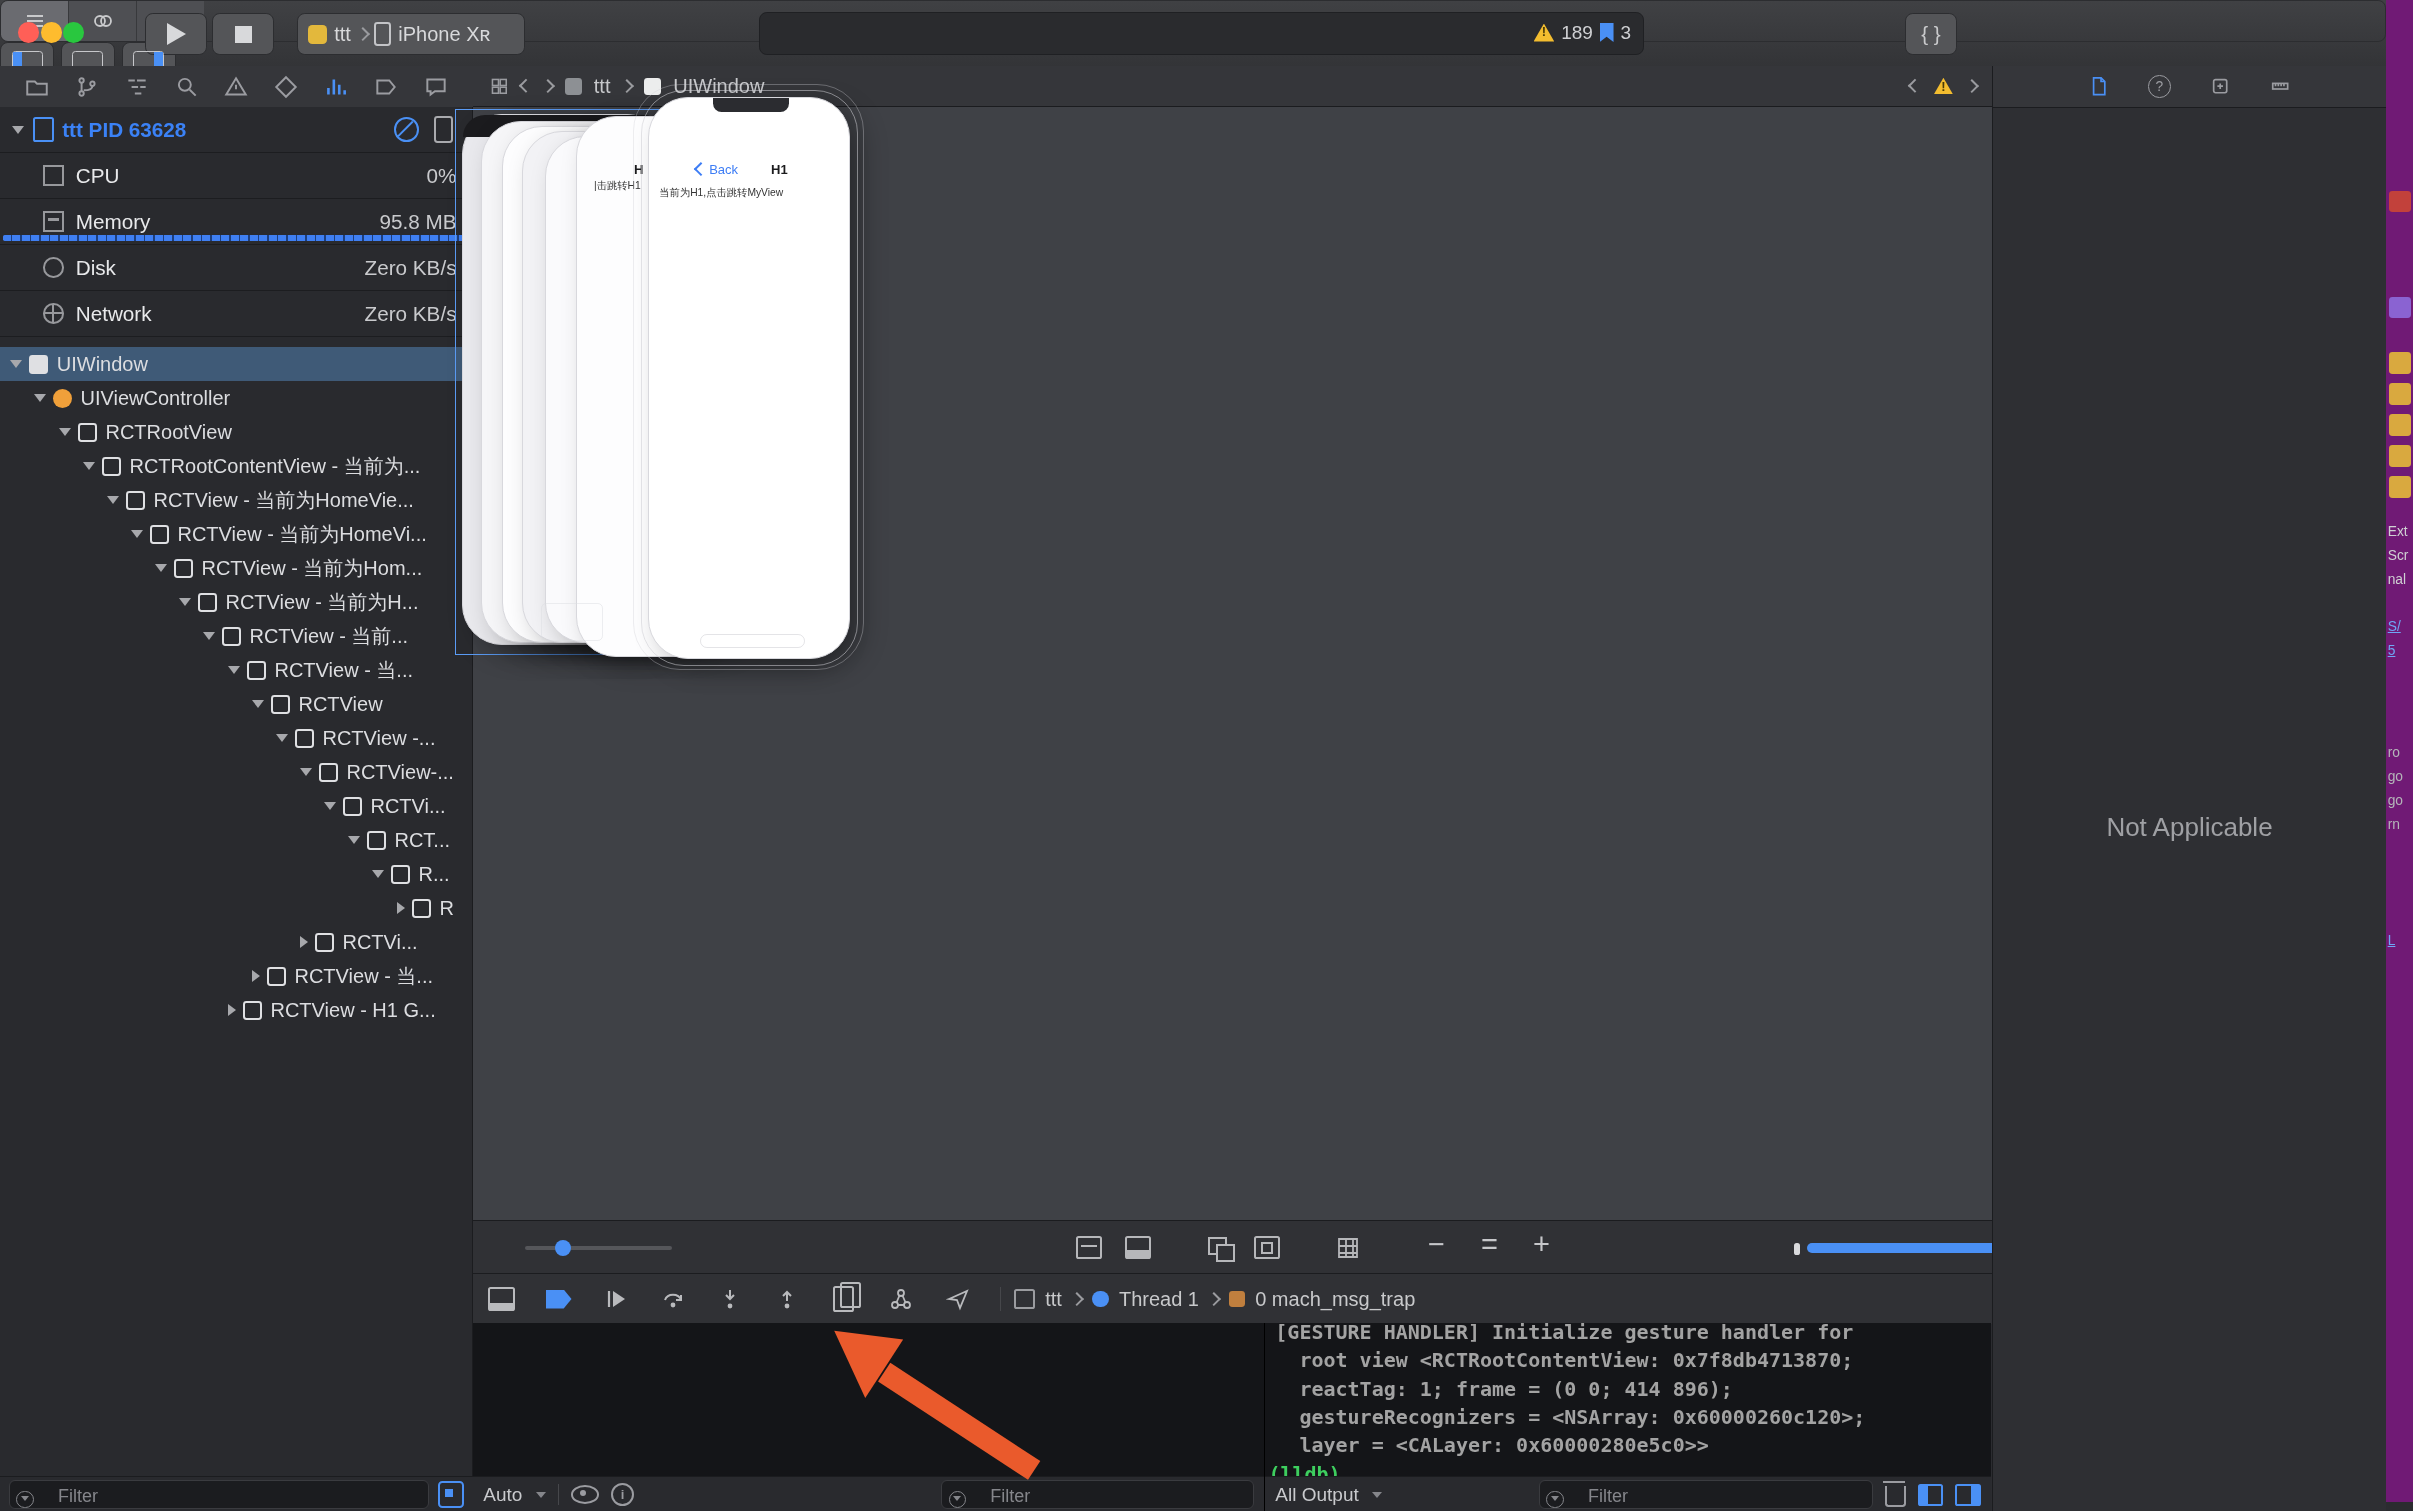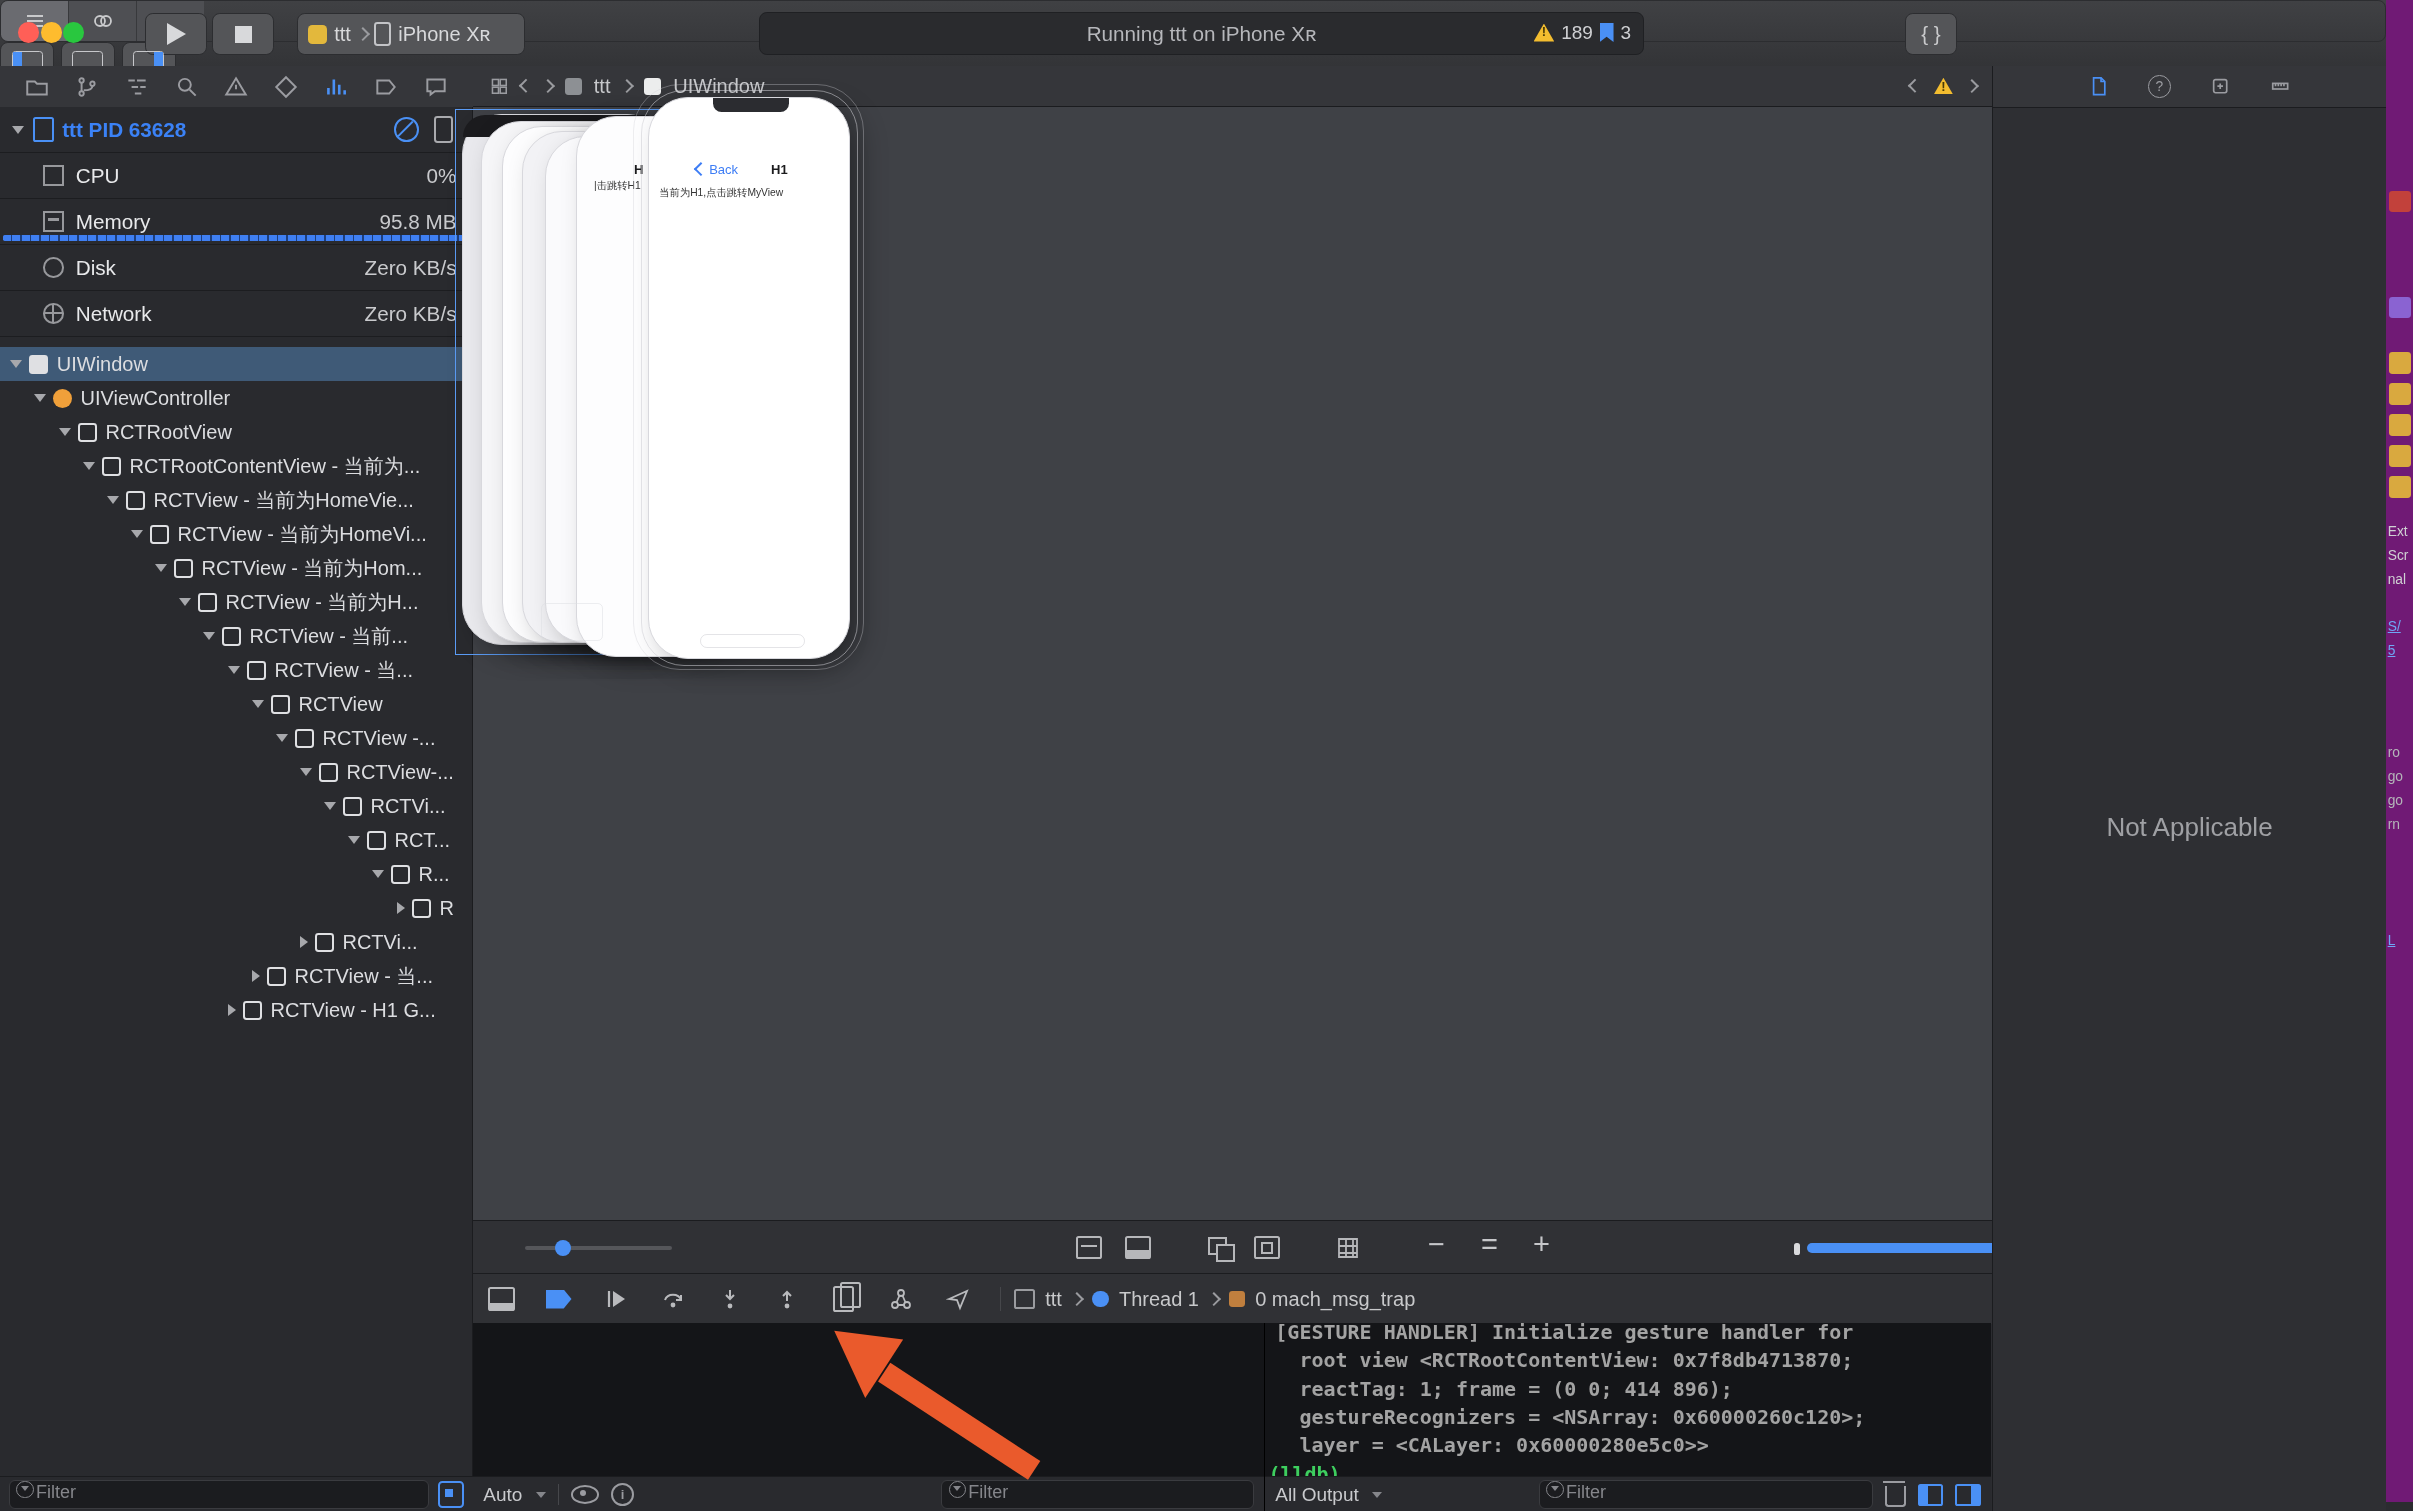--- a/index.html
+++ b/index.html
@@ -82,21 +82,21 @@
   .tico.window{background:#dfe0e3;}
   .tico.vc{border-radius:50%;background:#f0a03a;}
   .l0{padding-left:10.3px;}.l1{padding-left:34px;}.l2{padding-left:59px;}.l3{padding-left:83px;}
   .l4{padding-left:107px;}.l5{padding-left:131px;}.l6{padding-left:155px;}.l7{padding-left:179px;}
   .l8{padding-left:203px;}.l9{padding-left:228px;}.l10{padding-left:252px;}.l11{padding-left:276px;}
   .l12{padding-left:300px;}.l13{padding-left:324px;}.l14{padding-left:348px;}.l15{padding-left:372px;}
   .l16{padding-left:397px;}
   #sidebar-filterbar{position:absolute;left:0;bottom:0;width:473px;height:36px;background:#292a2e;
     border-top:0.9px solid #1b1c1f;display:flex;align-items:center;padding:0 8.6px;box-sizing:border-box;gap:8.6px;}
   .filter-pill{flex:1;height:27.6px;background:#1b1c1f;border:0.9px solid #3a3b3f;border-radius:6px;
-    display:flex;align-items:flex-start;padding:0 6.9px;gap:0;}
+    display:flex;align-items:flex-end;padding:0 6.9px;gap:22px;}
   .f-ico{width:15.5px;height:15.5px;border:1.7px solid #85868b;border-radius:50%;position:relative;flex:none;}
   .f-ico::after{content:"";position:absolute;left:3.4px;top:4.3px;width:0;height:0;
     border-left:4.3px solid transparent;border-right:4.3px solid transparent;border-top:5.2px solid #85868b;}
   .filter-pill input{flex:1;background:transparent;border:none;outline:none;color:#c9cacd;font-size:18px;font-family:"Liberation Sans",sans-serif;}
   .filter-pill input::placeholder{color:#85868b;}
   .ico-flatten{width:22.4px;height:22.4px;border:2.2px solid #4a90f5;border-radius:4.3px;flex:none;position:relative;}
   .ico-flatten::after{content:"";position:absolute;left:5.2px;top:6px;width:7.8px;height:7.8px;background:#4a90f5;}
 
   
   #canvas{left:473px;top:107px;width:1519px;height:1113px;background:#3f4146;overflow:hidden;}
@@ -199,21 +199,20 @@
 
     <div class="tb-btn" id="scheme-chip">
       <span class="app-mini"></span>
       <span>ttt</span>
       <span class="chev"></span>
       <span class="phone-mini"></span>
       <span>iPhone Xʀ</span>
     </div>
 
     <div id="status-pill" class="tb-btn">
-      <span class="stext">Running ttt on iPhone Xʀ</span>
       <span class="badges">
         <span class="warn-tri"></span>
         <span>189</span>
         <span class="flag-blue"></span>
         <span>3</span>
       </span>
     </div>
 
     <div class="tb-btn" id="brace-btn">
       <span>{ }</span>

